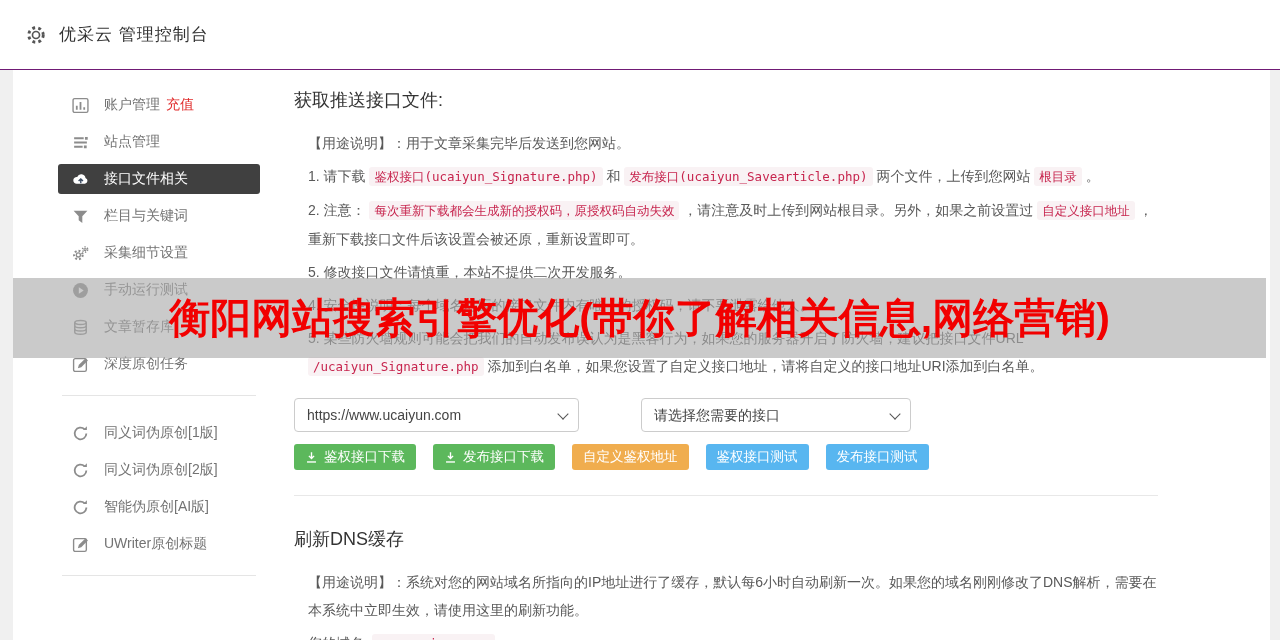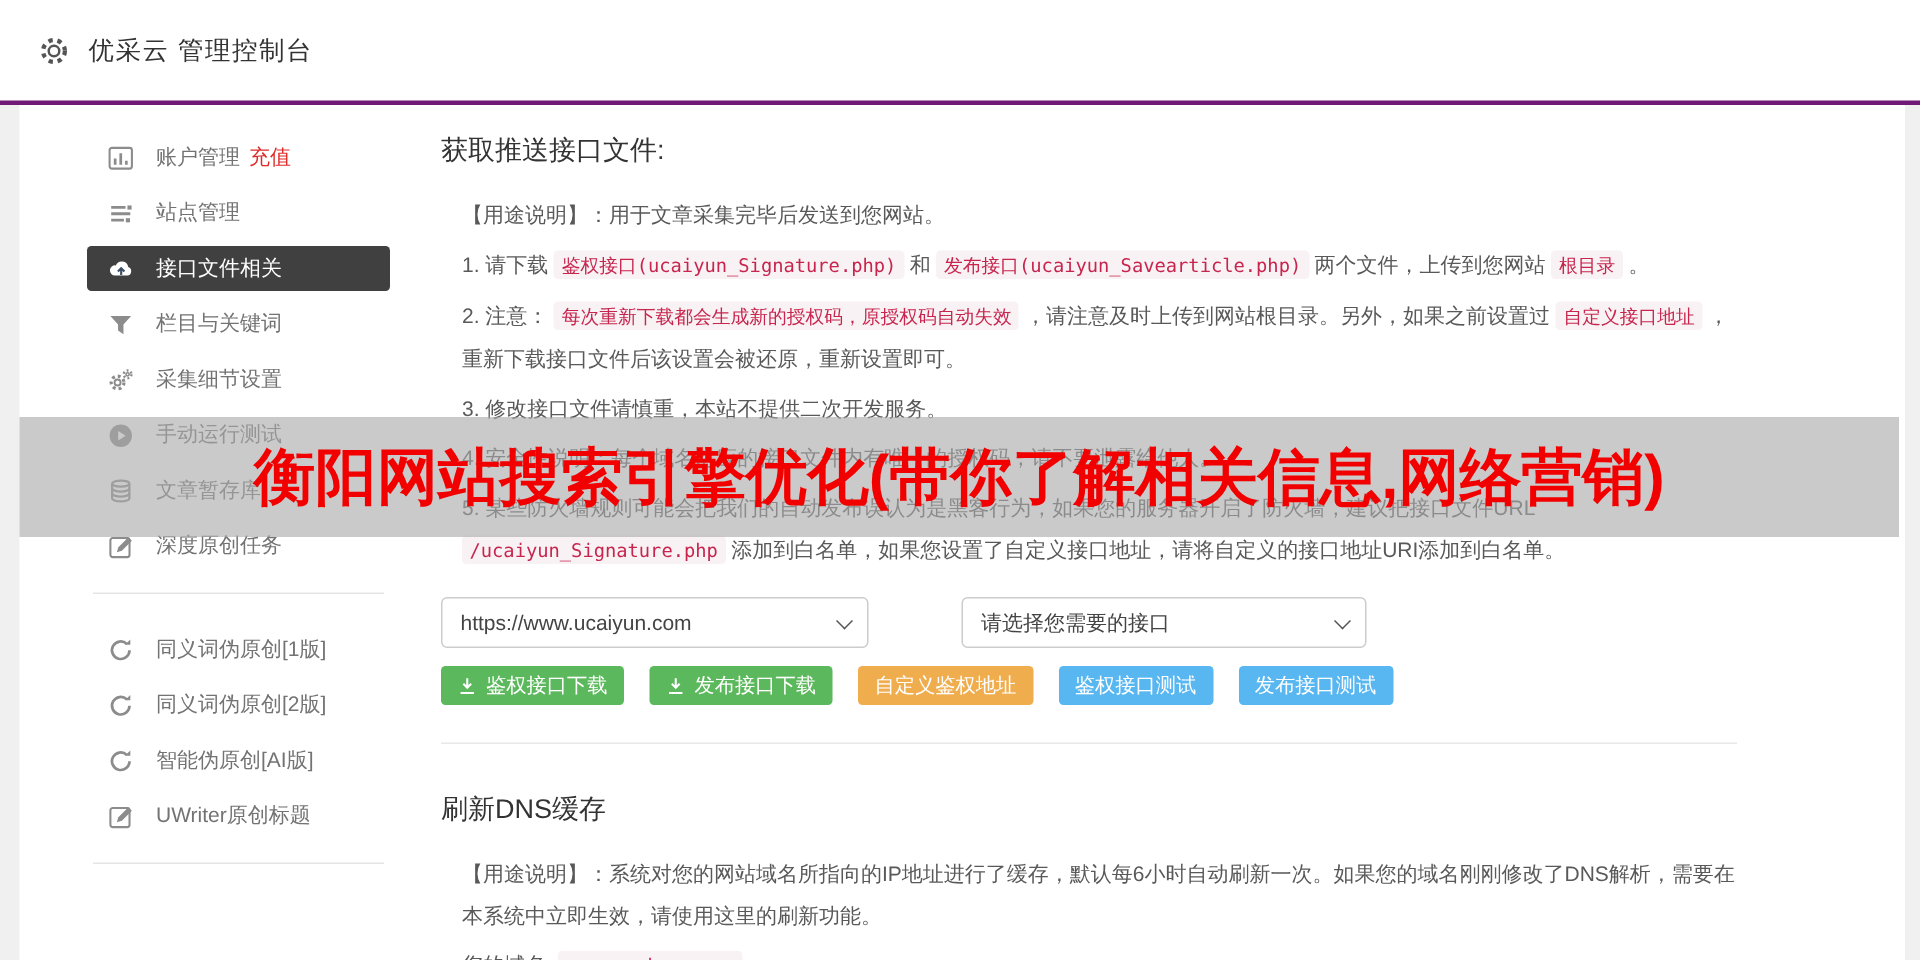--- a/index.html
+++ b/index.html
@@ -3,21 +3,21 @@
 <meta charset="utf-8">
 <style>
   * { margin:0; padding:0; box-sizing:border-box; }
   html,body { width:1280px; height:640px; overflow:hidden; }
   body {
     font-family:"Liberation Sans","DejaVu Sans",sans-serif;
     background:#f0f0f0; color:#333; position:relative;
   }
   
   .navbar {
-    height:70px; background:#fff; border-bottom:3px solid #701a75;
+    height:70px; background:#fff; border-bottom:1px solid #701a75;
     display:flex; align-items:center; padding-left:25px;
   }
   .navbar .gear { width:22px; height:22px; margin-right:12px; color:#555; }
   .navbar .title { font-size:17px; color:#333; letter-spacing:1px; }
   
   .card {
     margin:0 10px 0 13px; background:#fff; height:570px;
     display:flex; overflow:hidden;
   }
   
@@ -238,21 +238,21 @@
 
   </div>
 
   <div class="main">
 
     <h2 class="sec-title">获取推送接口文件:</h2>
 
     <p class="para first">【用途说明】：用于文章采集完毕后发送到您网站。</p>
     <p class="para"><span>1. 请下载 </span><span class="tcode">鉴权接口(ucaiyun_Signature.php)</span><span> 和 </span><span class="tcode">发布接口(ucaiyun_Savearticle.php)</span><span> 两个文件，上传到您网站 </span><span class="tcode">根目录</span><span> 。</span></p>
     <p class="para"><span>2. 注意： </span><span class="tcode">每次重新下载都会生成新的授权码，原授权码自动失效</span><span> ，请注意及时上传到网站根目录。另外，如果之前设置过 </span><span class="tcode">自定义接口地址</span><span> ，重新下载接口文件后该设置会被还原，重新设置即可。</span></p>
-    <p class="para"><span>3. 修改接口文件请慎重，本站不提供二次开发服务。</span></p>
+    <p class="para"><span>5. 修改接口文件请慎重，本站不提供二次开发服务。</span></p>
     <p class="para"><span>4. 安全性说明：每个域名对应的接口文件内有唯一的授权码，请不要泄露给他人。</span></p>
     <p class="para"><span>5. 某些防火墙规则可能会把我们的自动发布误认为是黑客行为，如果您的服务器开启了防火墙，建议把接口文件URL </span><span class="tcode">/ucaiyun_Signature.php</span><span> 添加到白名单，如果您设置了自定义接口地址，请将自定义的接口地址URI添加到白名单。</span></p>
 
     <div class="select-row">
       <div class="sel-wrap w1">
         <select>
           <option>https://www.ucaiyun.com</option>
         </select>
         <span class="sel-chevron"></span>
       </div>

